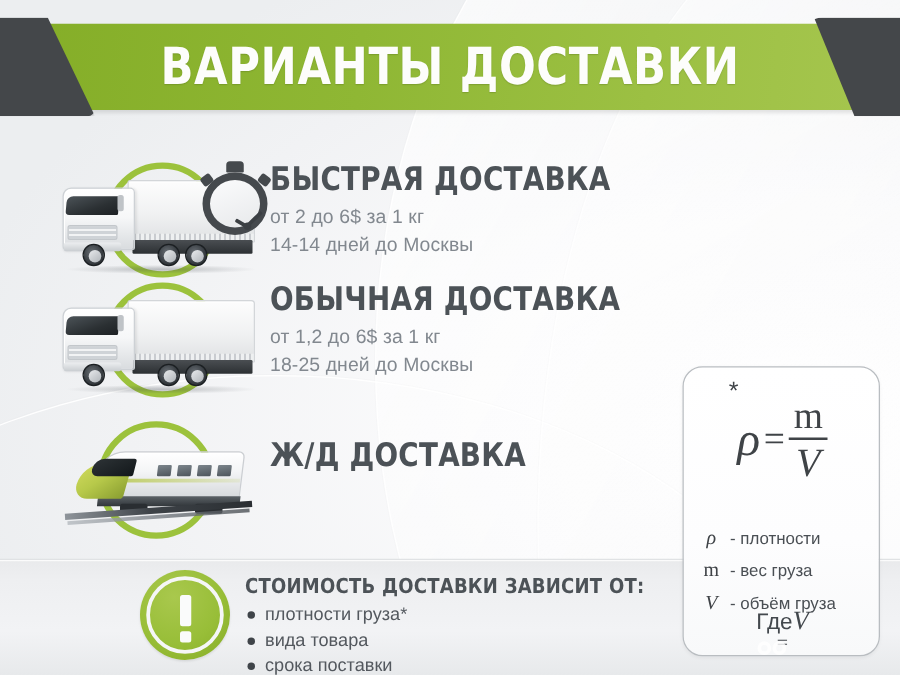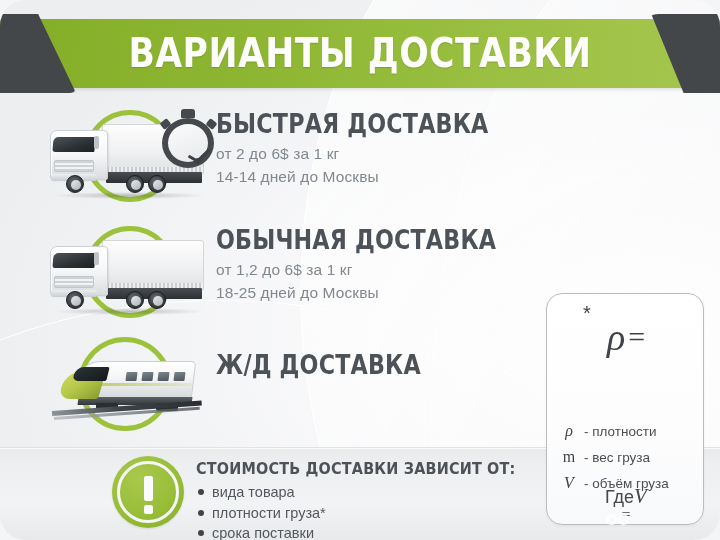--- a/index.html
+++ b/index.html
@@ -10,21 +10,20 @@
     position:relative;
   }
 
   
   #canvas {
     position:absolute; left:0; top:0; width:720px; height:540px;
     background:
       radial-gradient(ellipse 680px 420px at 88% 62%, #ffffff 0%, #fbfbfc 38%, #f1f2f4 78%, #eceef0 100%),
       linear-gradient(175deg, #eceef0 0%, #f7f8f9 40%, #fdfdfe 70%, #eef0f2 100%);
     overflow:hidden;
-    border-radius:26px;
   }
   
   .swoosh {
     position:absolute; border-radius:50%;
     border:1px solid rgba(255,255,255,0.95);
     box-shadow:0 0 0 1px rgba(0,0,0,0.012);
     pointer-events:none;
   }
   .swoosh.s1 { width:620px; height:900px; left:300px; top:-160px;
     background:linear-gradient(120deg, rgba(255,255,255,0.85), rgba(255,255,255,0) 62%); }
@@ -62,21 +61,21 @@
     color:#fdfdfb; font-weight:bold; font-size:41px;
     letter-spacing:0.5px; line-height:1;
     font-family:"Liberation Sans Narrow","DejaVu Sans Condensed","Liberation Sans",sans-serif;
     transform:scaleX(0.94); transform-origin:center;
     text-shadow:0 1px 1px rgba(70,90,20,0.28);
     white-space:nowrap;
   }
 
   
   .option { position:absolute; left:0; width:540px; height:108px; }
-  .opt1 { top:102px; }
+  .opt1 { top:122px; }
   .opt2 { top:218px; }
   .opt3 { top:331px; }
 
   .art { position:absolute; left:38px; top:0; width:180px; height:108px; }
   .ring {
     position:absolute; border-radius:50%;
     border:5px solid #9cc23c; box-sizing:border-box;
   }
   .ring.r1 { left:46px; top:8px; width:92px; height:92px; }
   .ring.r2 { left:46px; top:8px; width:92px; height:92px; }
@@ -434,32 +433,37 @@
   <div id="divider"></div>
 
   <div id="footer">
     <div class="warn">
       <div class="warn-bar"></div>
       <div class="warn-dot"></div>
     </div>
     <div class="f-text">
       <div class="f-head">СТОИМОСТЬ ДОСТАВКИ ЗАВИСИТ ОТ:</div>
       <ul class="f-list">
+        <li>плотности груза*</li>
         <li>вида товара</li>
-        <li>плотности груза*</li>
         <li>срока поставки</li>
       </ul>
     </div>
   </div>
 
   <div id="formula">
     <div class="fx-star">*</div>
     <div class="fx-main">
       <span class="fx-rho">ρ</span>
       <span class="fx-eq">=</span>
+      <span class="fx-frac">
+        <span class="fx-num">m</span>
+        <div class="fx-bar"></div>
+        <span class="fx-den">V</span>
+      </span>
     </div>
 
     <div class="fx-legend">
       <div class="fx-row">
         <span class="fx-sym it">ρ</span>
         <span>- плотности</span>
       </div>
       <div class="fx-row">
         <span class="fx-sym">m</span>
         <span>- вес груза</span>

